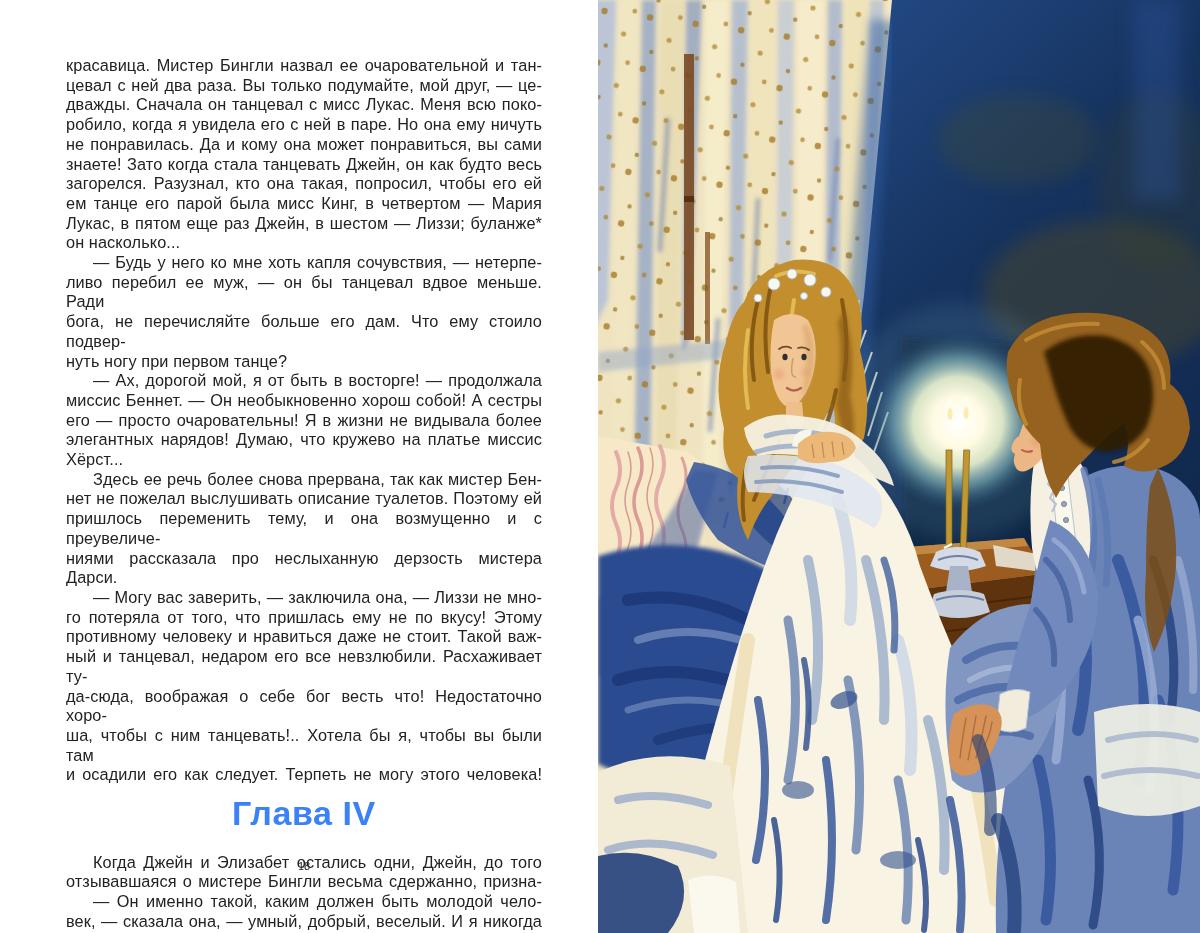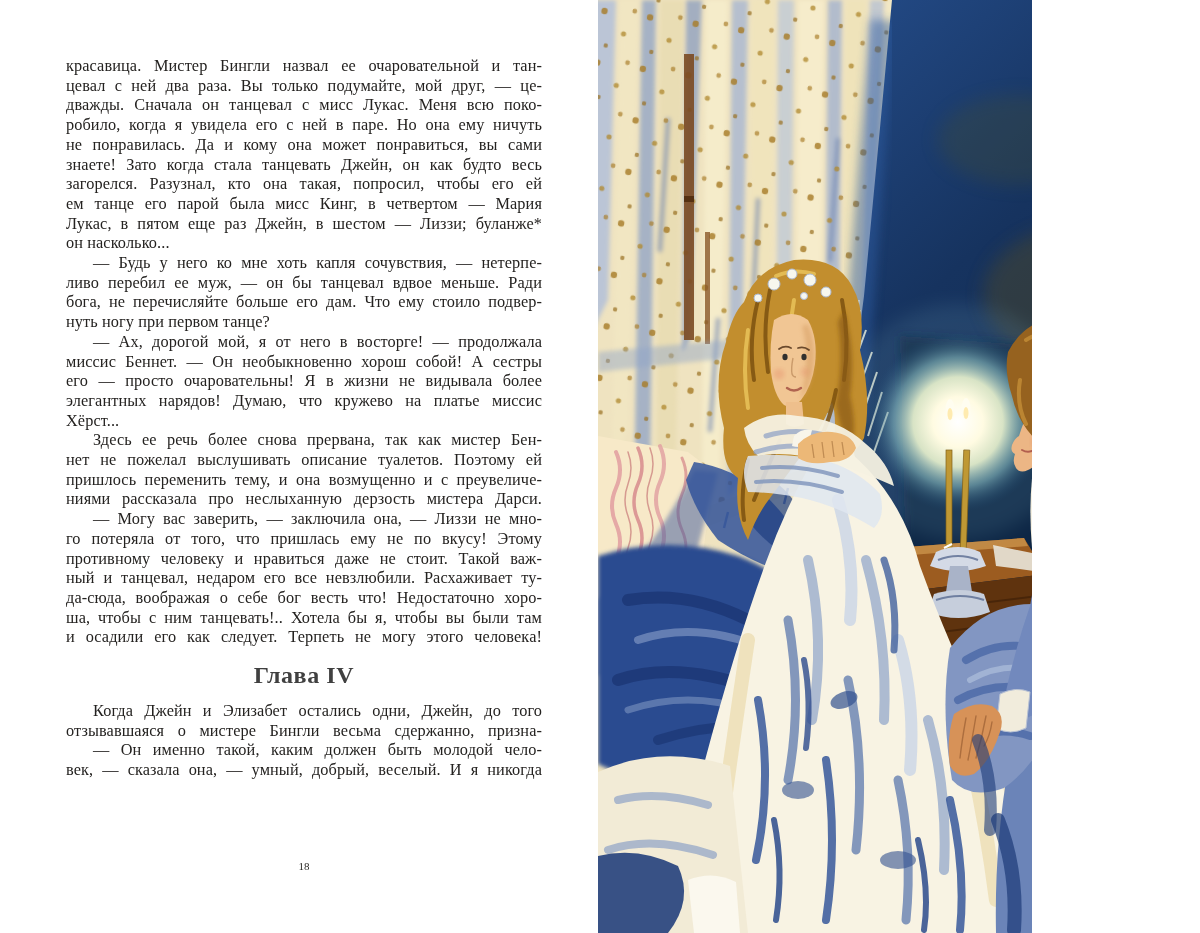--- a/index.html
+++ b/index.html
@@ -1,25 +1,25 @@
 <!DOCTYPE html>
 <html><head>
 <meta charset="utf-8">
 <style>
   html,body{margin:0;padding:0;background:#ffffff;}
-  .spread{position:relative;width:1032px;height:933px;background:#ffffff;overflow:hidden;
-          font-family:Liberation Serif, serif;}
+  .spread{position:relative;width:1200px;height:933px;background:#ffffff;overflow:hidden;
+          font-family:Liberation Sans, sans-serif;}
   .text-flow{position:absolute;left:66px;top:56px;width:476px;color:#242220;
              font-size:16.3px;line-height:19.7px;}
   .para{margin:0;}
   .line{text-align:justify;text-align-last:left;letter-spacing:0.1px;white-space:normal;}
   .line.j{text-align-last:justify;}
   .line.ind{text-indent:27px;}
-  .chapter-heading{text-align:center;font-size:24px;font-weight:600;letter-spacing:0.6px;
-                   margin:19px 0 15px 0;color:#404040;}
+  .chapter-heading{text-align:center;font-size:34px;font-weight:600;letter-spacing:0.6px;
+                   margin:19px 0 29px 0;color:#3b82f6;}
   .page-number{position:absolute;left:66px;top:860px;width:476px;text-align:center;
                font-size:11px;color:#2a2825;}
   .illustration{position:absolute;left:598px;top:0;width:602px;height:933px;}
   .illustration svg{display:block;}
 </style>
 </head>
 <body>
 
 <div class="spread">
 
@@ -36,21 +36,21 @@
         <div class="line j">Лукас, в пятом еще раз Джейн, в шестом — Лиззи; буланже*</div>
         <div class="line">он насколько...</div>
       </div>
       <div class="para">
         <div class="line j ind">— Будь у него ко мне хоть капля сочувствия, — нетерпе-</div>
         <div class="line j">ливо перебил ее муж, — он бы танцевал вдвое меньше. Ради</div>
         <div class="line j">бога, не перечисляйте больше его дам. Что ему стоило подвер-</div>
         <div class="line">нуть ногу при первом танце?</div>
       </div>
       <div class="para">
-        <div class="line j ind">— Ах, дорогой мой, я от него в восторге! — продолжала</div>
+        <div class="line j ind">— Ах, дорогой мой, я от быть в восторге! — продолжала</div>
         <div class="line j">миссис Беннет. — Он необыкновенно хорош собой! А сестры</div>
         <div class="line j">его — просто очаровательны! Я в жизни не видывала более</div>
         <div class="line j">элегантных нарядов! Думаю, что кружево на платье миссис</div>
         <div class="line">Хёрст...</div>
       </div>
       <div class="para">
         <div class="line j ind">Здесь ее речь более снова прервана, так как мистер Бен-</div>
         <div class="line j">нет не пожелал выслушивать описание туалетов. Поэтому ей</div>
         <div class="line j">пришлось переменить тему, и она возмущенно и с преувеличе-</div>
         <div class="line j">ниями рассказала про неслыханную дерзость мистера Дарси.</div>

